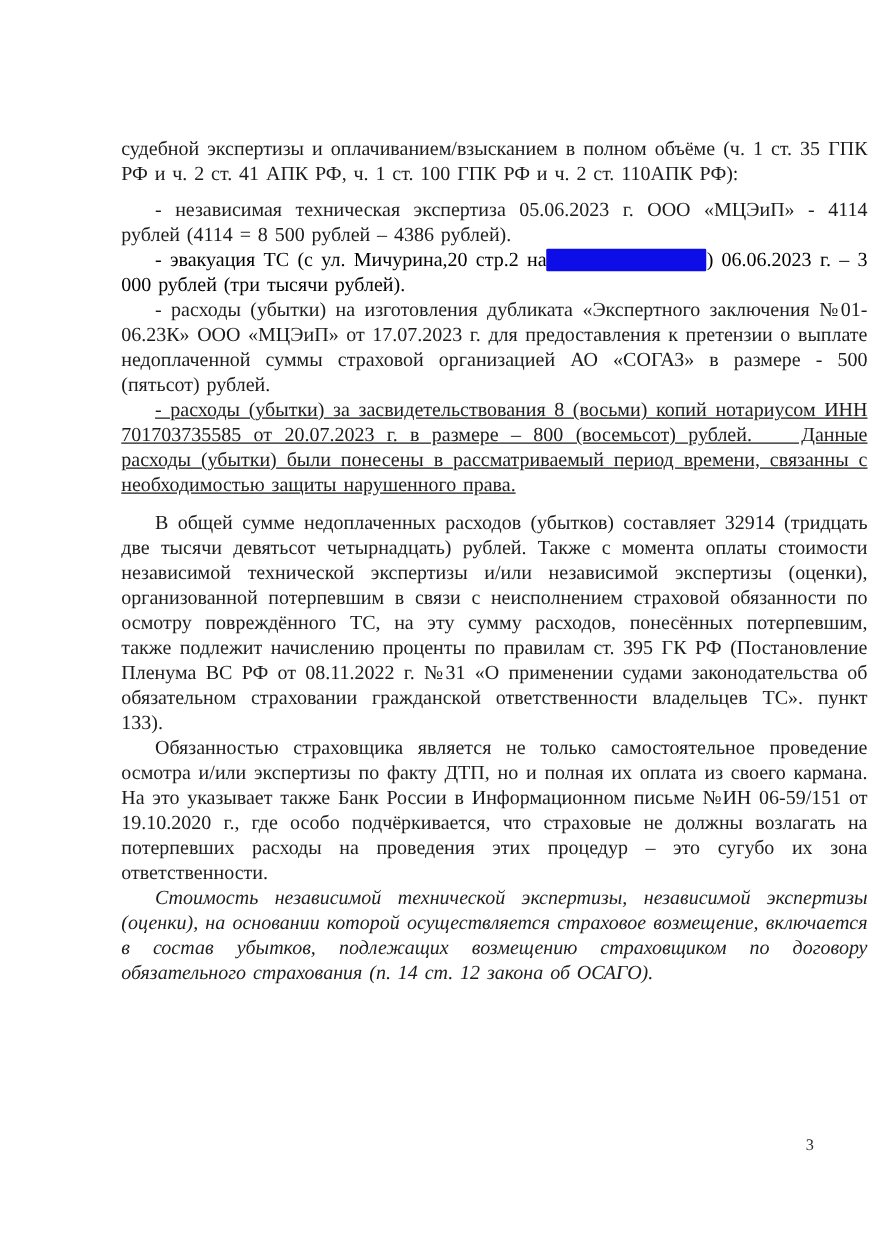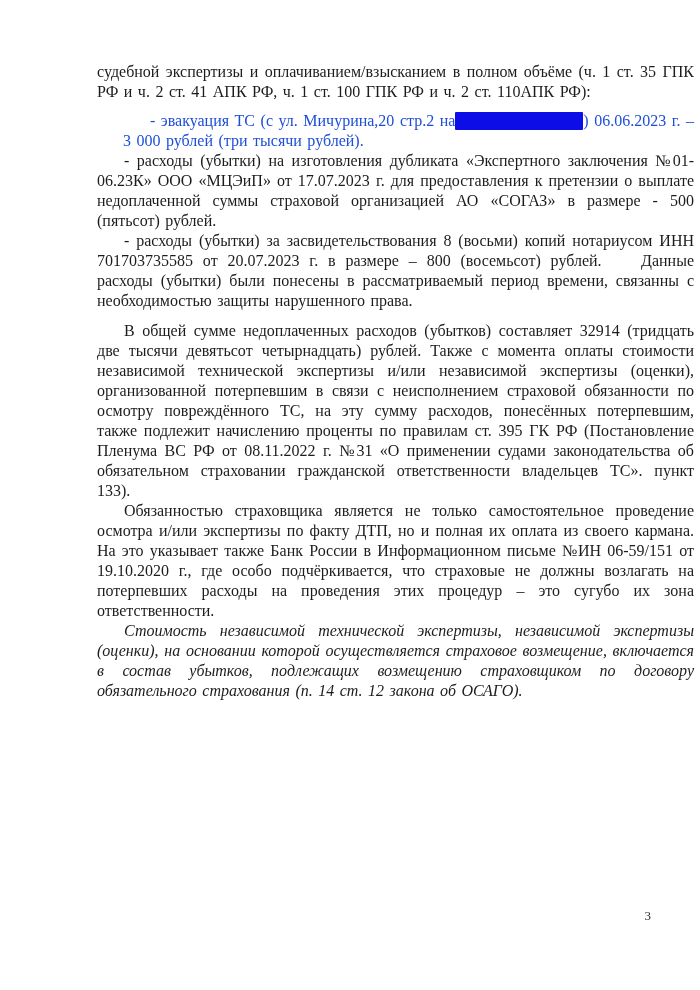--- a/index.html
+++ b/index.html
@@ -30,20 +30,21 @@
     margin: 0;
     font-size: 16px;
     line-height: 20px;
     text-align: justify;
     text-indent: 27px;
     color: #1c1c1c;
     word-spacing: 1.5px;
   }
   .noindent {
     text-indent: 0;
+    margin-top: 48px;
   }
   .gap-a { height: 9px; }
   .gap-b { height: 10px; }
   .redaction {
     display: inline-block;
     height: 18px;
     vertical-align: -4px;
     background: #0d0de8;
     border-radius: 1px;
   }
@@ -64,26 +65,27 @@
 
 <div class="sheet" style="background: rgb(255, 255, 255);">
   <main class="textblock">
 
     <p class="para noindent" style="color: rgb(28, 28, 28);">судебной экспертизы и оплачиванием/взысканием в полном объёме (ч. 1 ст. 35 ГПК РФ и ч. 2 ст. 41 АПК РФ, ч. 1 ст. 100 ГПК РФ и ч. 2 ст. 110АПК РФ):</p>
 
     <div class="gap-a"></div>
 
 
 
+    <p class="para" style="color: rgb(28, 28, 28);">- независимая техническая экспертиза 05.06.2023 г. ООО «МЦЭиП» - 4114 рублей (4114 = 8 500 рублей – 4386 рублей).</p>
 
-    <p class="para" style="color: #1d4ed8; margin-left: 26px;"><span>- эвакуация ТС (с ул. Мичурина,20 стр.2 на</span><span class="redaction redaction-2" style="background-color: rgb(13, 13, 232);"></span><span>) 06.06.2023 г. – 3 000 рублей (три тысячи рублей).</span></p>
+    <p class="para" style="color: #000000;"><span>- эвакуация ТС (с ул. Мичурина,20 стр.2 на</span><span class="redaction redaction-2" style="background-color: rgb(13, 13, 232);"></span><span>) 06.06.2023 г. – 3 000 рублей (три тысячи рублей).</span></p>
 
     <p class="para" style="color: rgb(28, 28, 28);">- расходы (убытки) на изготовления дубликата «Экспертного заключения №01-06.23К» ООО «МЦЭиП» от 17.07.2023 г. для предоставления к претензии о выплате недоплаченной суммы страховой организацией АО «СОГАЗ» в размере - 500 (пятьсот) рублей.</p>
 
-    <p class="para" style="color: rgb(28, 28, 28);">- расходы (убытки) за засвидетельствования 8 (восьми) копий нотариусом ИНН 701703735585 от 20.07.2023 г. в размере – 800 (восемьсот) рублей.&nbsp;&nbsp;&nbsp; Данные расходы (убытки) были понесены в рассматриваемый период времени, связанны с необходимостью защиты нарушенного права.</p>
+    <p class="para" style="color: rgb(28, 28, 28); text-decoration: underline;">- расходы (убытки) за засвидетельствования 8 (восьми) копий нотариусом ИНН 701703735585 от 20.07.2023 г. в размере – 800 (восемьсот) рублей.&nbsp;&nbsp;&nbsp; Данные расходы (убытки) были понесены в рассматриваемый период времени, связанны с необходимостью защиты нарушенного права.</p>
 
     <div class="gap-b"></div>
 
     <p class="para" style="color: rgb(28, 28, 28);">В общей сумме недоплаченных расходов (убытков) составляет 32914 (тридцать две тысячи девятьсот четырнадцать) рублей. Также с момента оплаты стоимости независимой технической экспертизы и/или независимой экспертизы (оценки), организованной потерпевшим в связи с неисполнением страховой обязанности по осмотру повреждённого ТС, на эту сумму расходов, понесённых потерпевшим, также подлежит начислению проценты по правилам ст. 395 ГК РФ (Постановление Пленума ВС РФ от 08.11.2022 г. №31 «О применении судами законодательства об обязательном страховании гражданской ответственности владельцев ТС». пункт 133).</p>
 
     <p class="para" style="color: rgb(28, 28, 28);">Обязанностью страховщика является не только самостоятельное проведение осмотра и/или экспертизы по факту ДТП, но и полная их оплата из своего кармана. На это указывает также Банк России в Информационном письме №ИН 06-59/151 от 19.10.2020 г., где особо подчёркивается, что страховые не должны возлагать на потерпевших расходы на проведения этих процедур – это сугубо их зона ответственности.</p>
 
     <p class="para" style="color: rgb(28, 28, 28); font-style: italic;">Стоимость независимой технической экспертизы, независимой экспертизы (оценки), на основании которой осуществляется страховое возмещение, включается в состав убытков, подлежащих возмещению страховщиком по договору обязательного страхования (п. 14 ст. 12 закона об ОСАГО).</p>
 
   </main>

